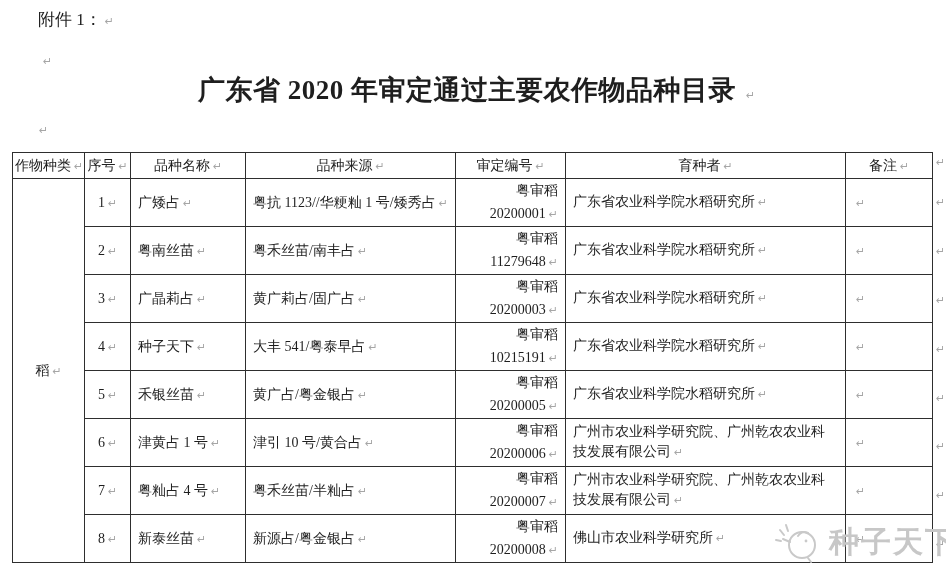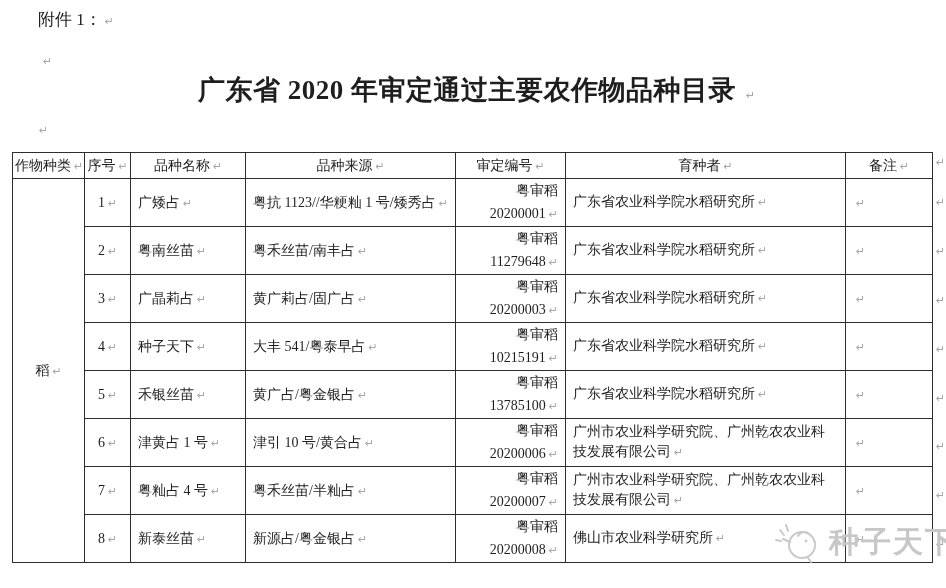--- a/index.html
+++ b/index.html
@@ -176,21 +176,21 @@
           </td>
         <td class="c-breeder"><span>广东省农业科学院水稻研究所</span><span class="pilcrow">↵</span></td>
         <td class="c-remark"><span class="pilcrow">↵</span></td>
       </tr>
       <tr>
         <td class="c-no"><span>5</span><span class="pilcrow">↵</span></td>
         <td class="c-name"><span class="v">禾银丝苗</span><span class="pilcrow">↵</span></td>
         <td class="c-source"><span class="v">黄广占/粤金银占</span><span class="pilcrow">↵</span></td>
         <td class="c-cert">
             <div>粤审稻</div>
-            <div><span>13785100</span><span class="pilcrow">↵</span></div>
+            <div><span>20200005</span><span class="pilcrow">↵</span></div>
           </td>
         <td class="c-breeder"><span>广东省农业科学院水稻研究所</span><span class="pilcrow">↵</span></td>
         <td class="c-remark"><span class="pilcrow">↵</span></td>
       </tr>
       <tr>
         <td class="c-no"><span>6</span><span class="pilcrow">↵</span></td>
         <td class="c-name"><span class="v">津黄占 1 号</span><span class="pilcrow">↵</span></td>
         <td class="c-source"><span class="v">津引 10 号/黄合占</span><span class="pilcrow">↵</span></td>
         <td class="c-cert">
             <div>粤审稻</div>

